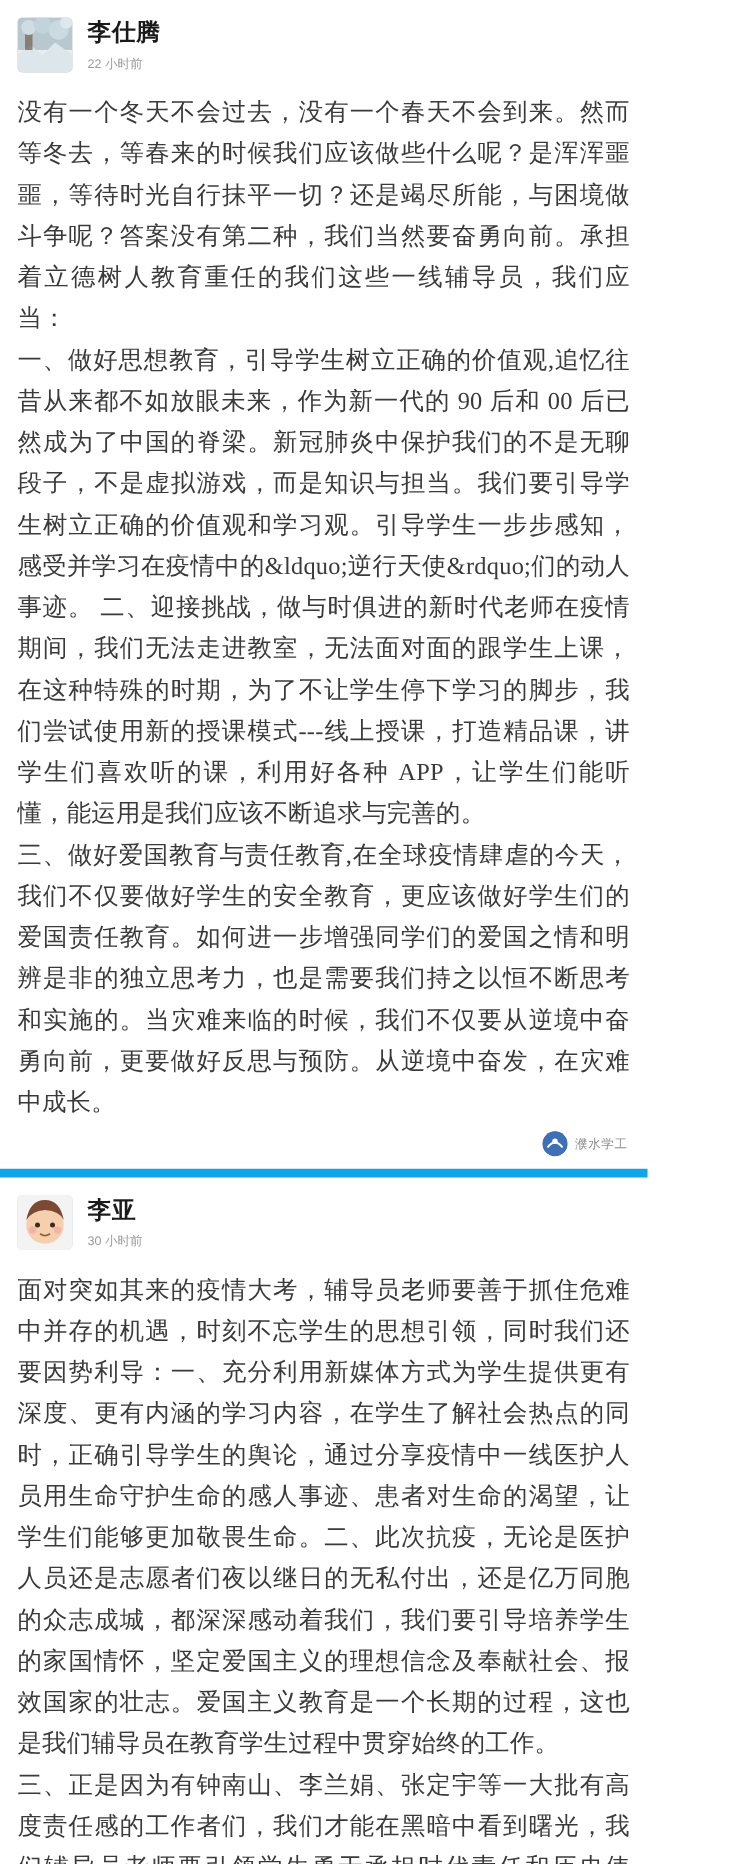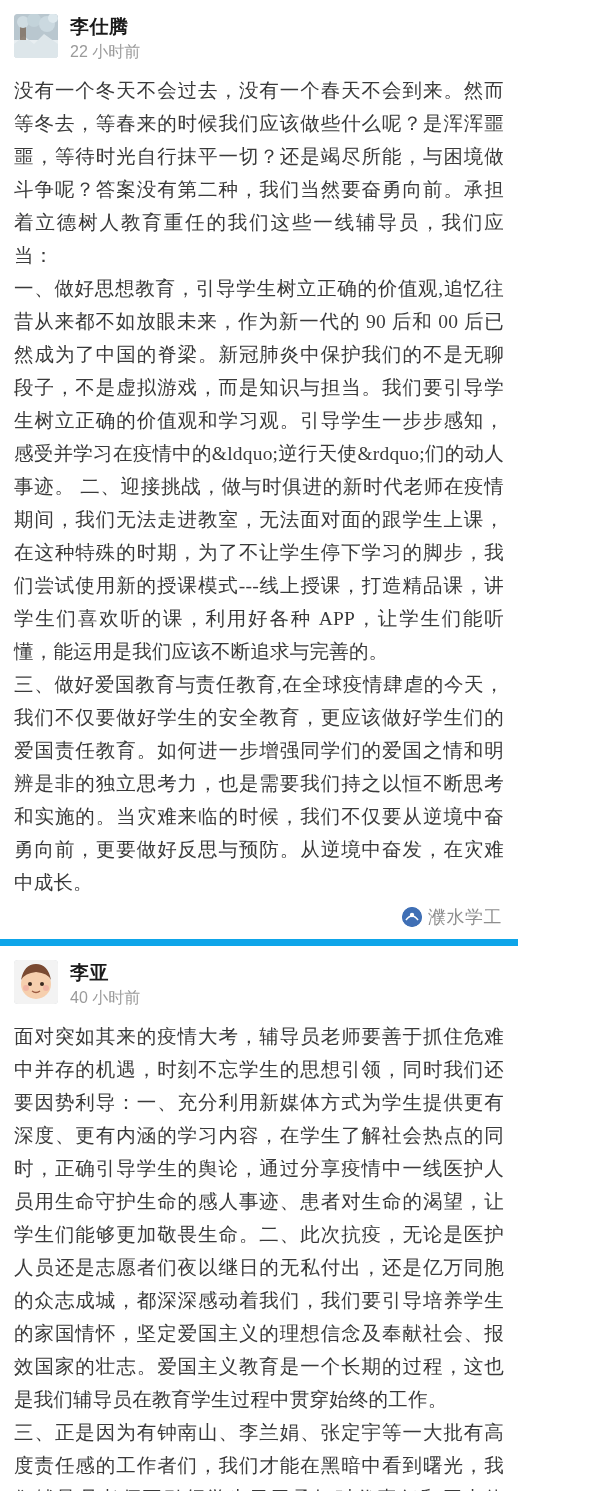--- a/index.html
+++ b/index.html
@@ -54,21 +54,21 @@
     padding-top: 1px;
   }
   .author-name {
     font-size: 19px;
     font-weight: bold;
     color: #1a1a1a;
     line-height: 24px;
     letter-spacing: 0.5px;
   }
   .timestamp {
-    font-size: 16px;
+    font-size: 10px;
     color: #9a9a9a;
     line-height: 20px;
     margin-top: 3px;
   }
   .post-body {
     font-size: 19.5px;
     line-height: 33px;
     color: #3a3a3a;
     text-align: justify;
     letter-spacing: 0.2px;
@@ -91,21 +91,21 @@
     background: #3f6fb5;
     display: flex;
     align-items: center;
     justify-content: center;
     overflow: hidden;
   }
   .footer-logo svg {
     display: block;
   }
   .footer-text {
-    font-size: 18px;
+    font-size: 10px;
     color: #8e8e8e;
     letter-spacing: 0.5px;
   }
 </style>
 </head>
 <body>
 
 <div class="page">
 
   <div class="post">
@@ -151,21 +151,21 @@
           <path d="M7 20 Q10 4 22 4 Q34 4 37 20 Q34 13 22 12 Q11 13 7 20 Z" fill="#7a4a32"></path>
           <circle cx="16" cy="24" r="2" fill="#3a2a20"></circle>
           <circle cx="28" cy="24" r="2" fill="#3a2a20"></circle>
           <circle cx="12" cy="28" r="3" fill="#f0a9a0" opacity="0.7"></circle>
           <circle cx="32" cy="28" r="3" fill="#f0a9a0" opacity="0.7"></circle>
           <path d="M18 31 Q22 34 26 31" stroke="#9c5c42" stroke-width="1.4" fill="none"></path>
         </svg>
       </div>
       <div class="author-block">
         <div class="author-name">李亚</div>
-        <div class="timestamp">40 小时前</div>
+        <div class="timestamp">30 小时前</div>
       </div>
     </div>
     <div class="post-body">面对突如其来的疫情大考，辅导员老师要善于抓住危难中并存的机遇，时刻不忘学生的思想引领，同时我们还要因势利导：一、充分利用新媒体方式为学生提供更有深度、更有内涵的学习内容，在学生了解社会热点的同时，正确引导学生的舆论，通过分享疫情中一线医护人员用生命守护生命的感人事迹、患者对生命的渴望，让学生们能够更加敬畏生命。二、此次抗疫，无论是医护人员还是志愿者们夜以继日的无私付出，还是亿万同胞的众志成城，都深深感动着我们，我们要引导培养学生的家国情怀，坚定爱国主义的理想信念及奉献社会、报效国家的壮志。爱国主义教育是一个长期的过程，这也是我们辅导员在教育学生过程中贯穿始终的工作。
 三、正是因为有钟南山、李兰娟、张定宇等一大批有高度责任感的工作者们，我们才能在黑暗中看到曙光，我们辅导员老师要引领学生勇于承担时代责任和历史使命，面对灾难，没有一个人是旁观者，我们只要有一分热，就要发一分光。</div>
     <div class="post-footer">
       <div class="footer-logo">
         <svg width="20" height="20" viewBox="0 0 20 20" xmlns="http://www.w3.org/2000/svg">
           <circle cx="10" cy="10" r="10" fill="#3f6fb5"></circle>
           <path d="M4 13 Q10 5 16 13" stroke="#ffffff" stroke-width="1.6" fill="none"></path>
           <circle cx="10" cy="8" r="2.2" fill="#ffffff"></circle>

